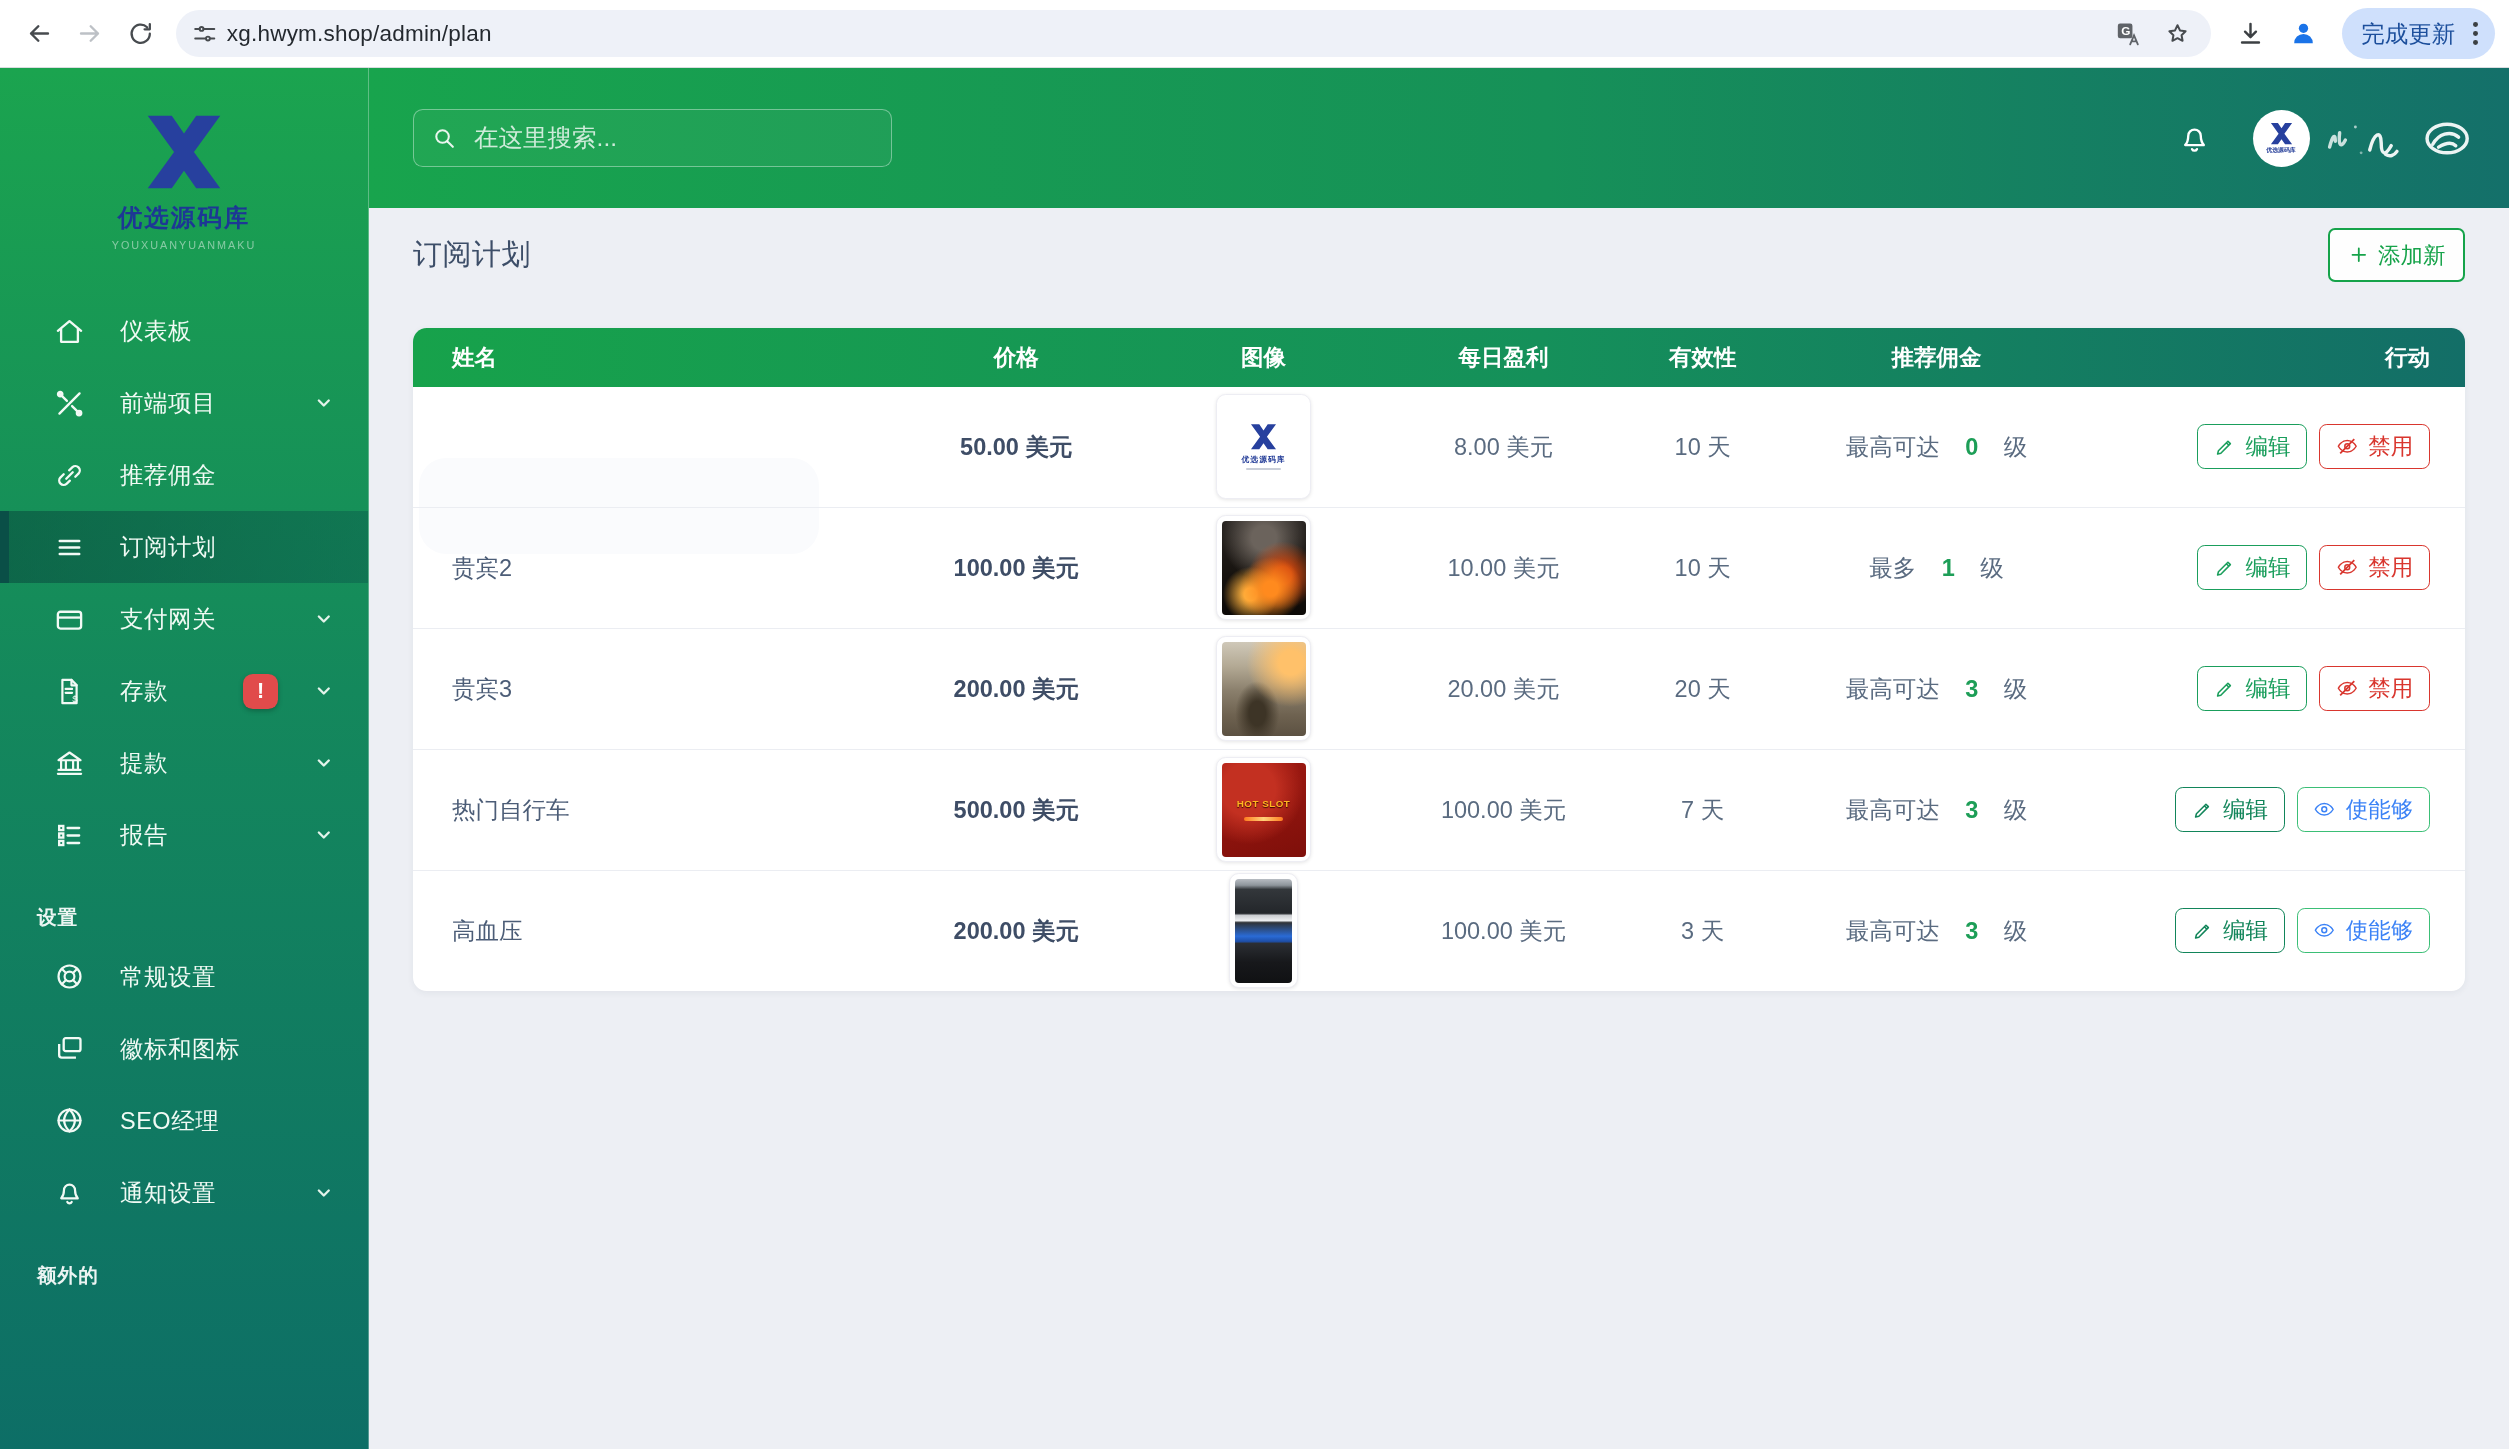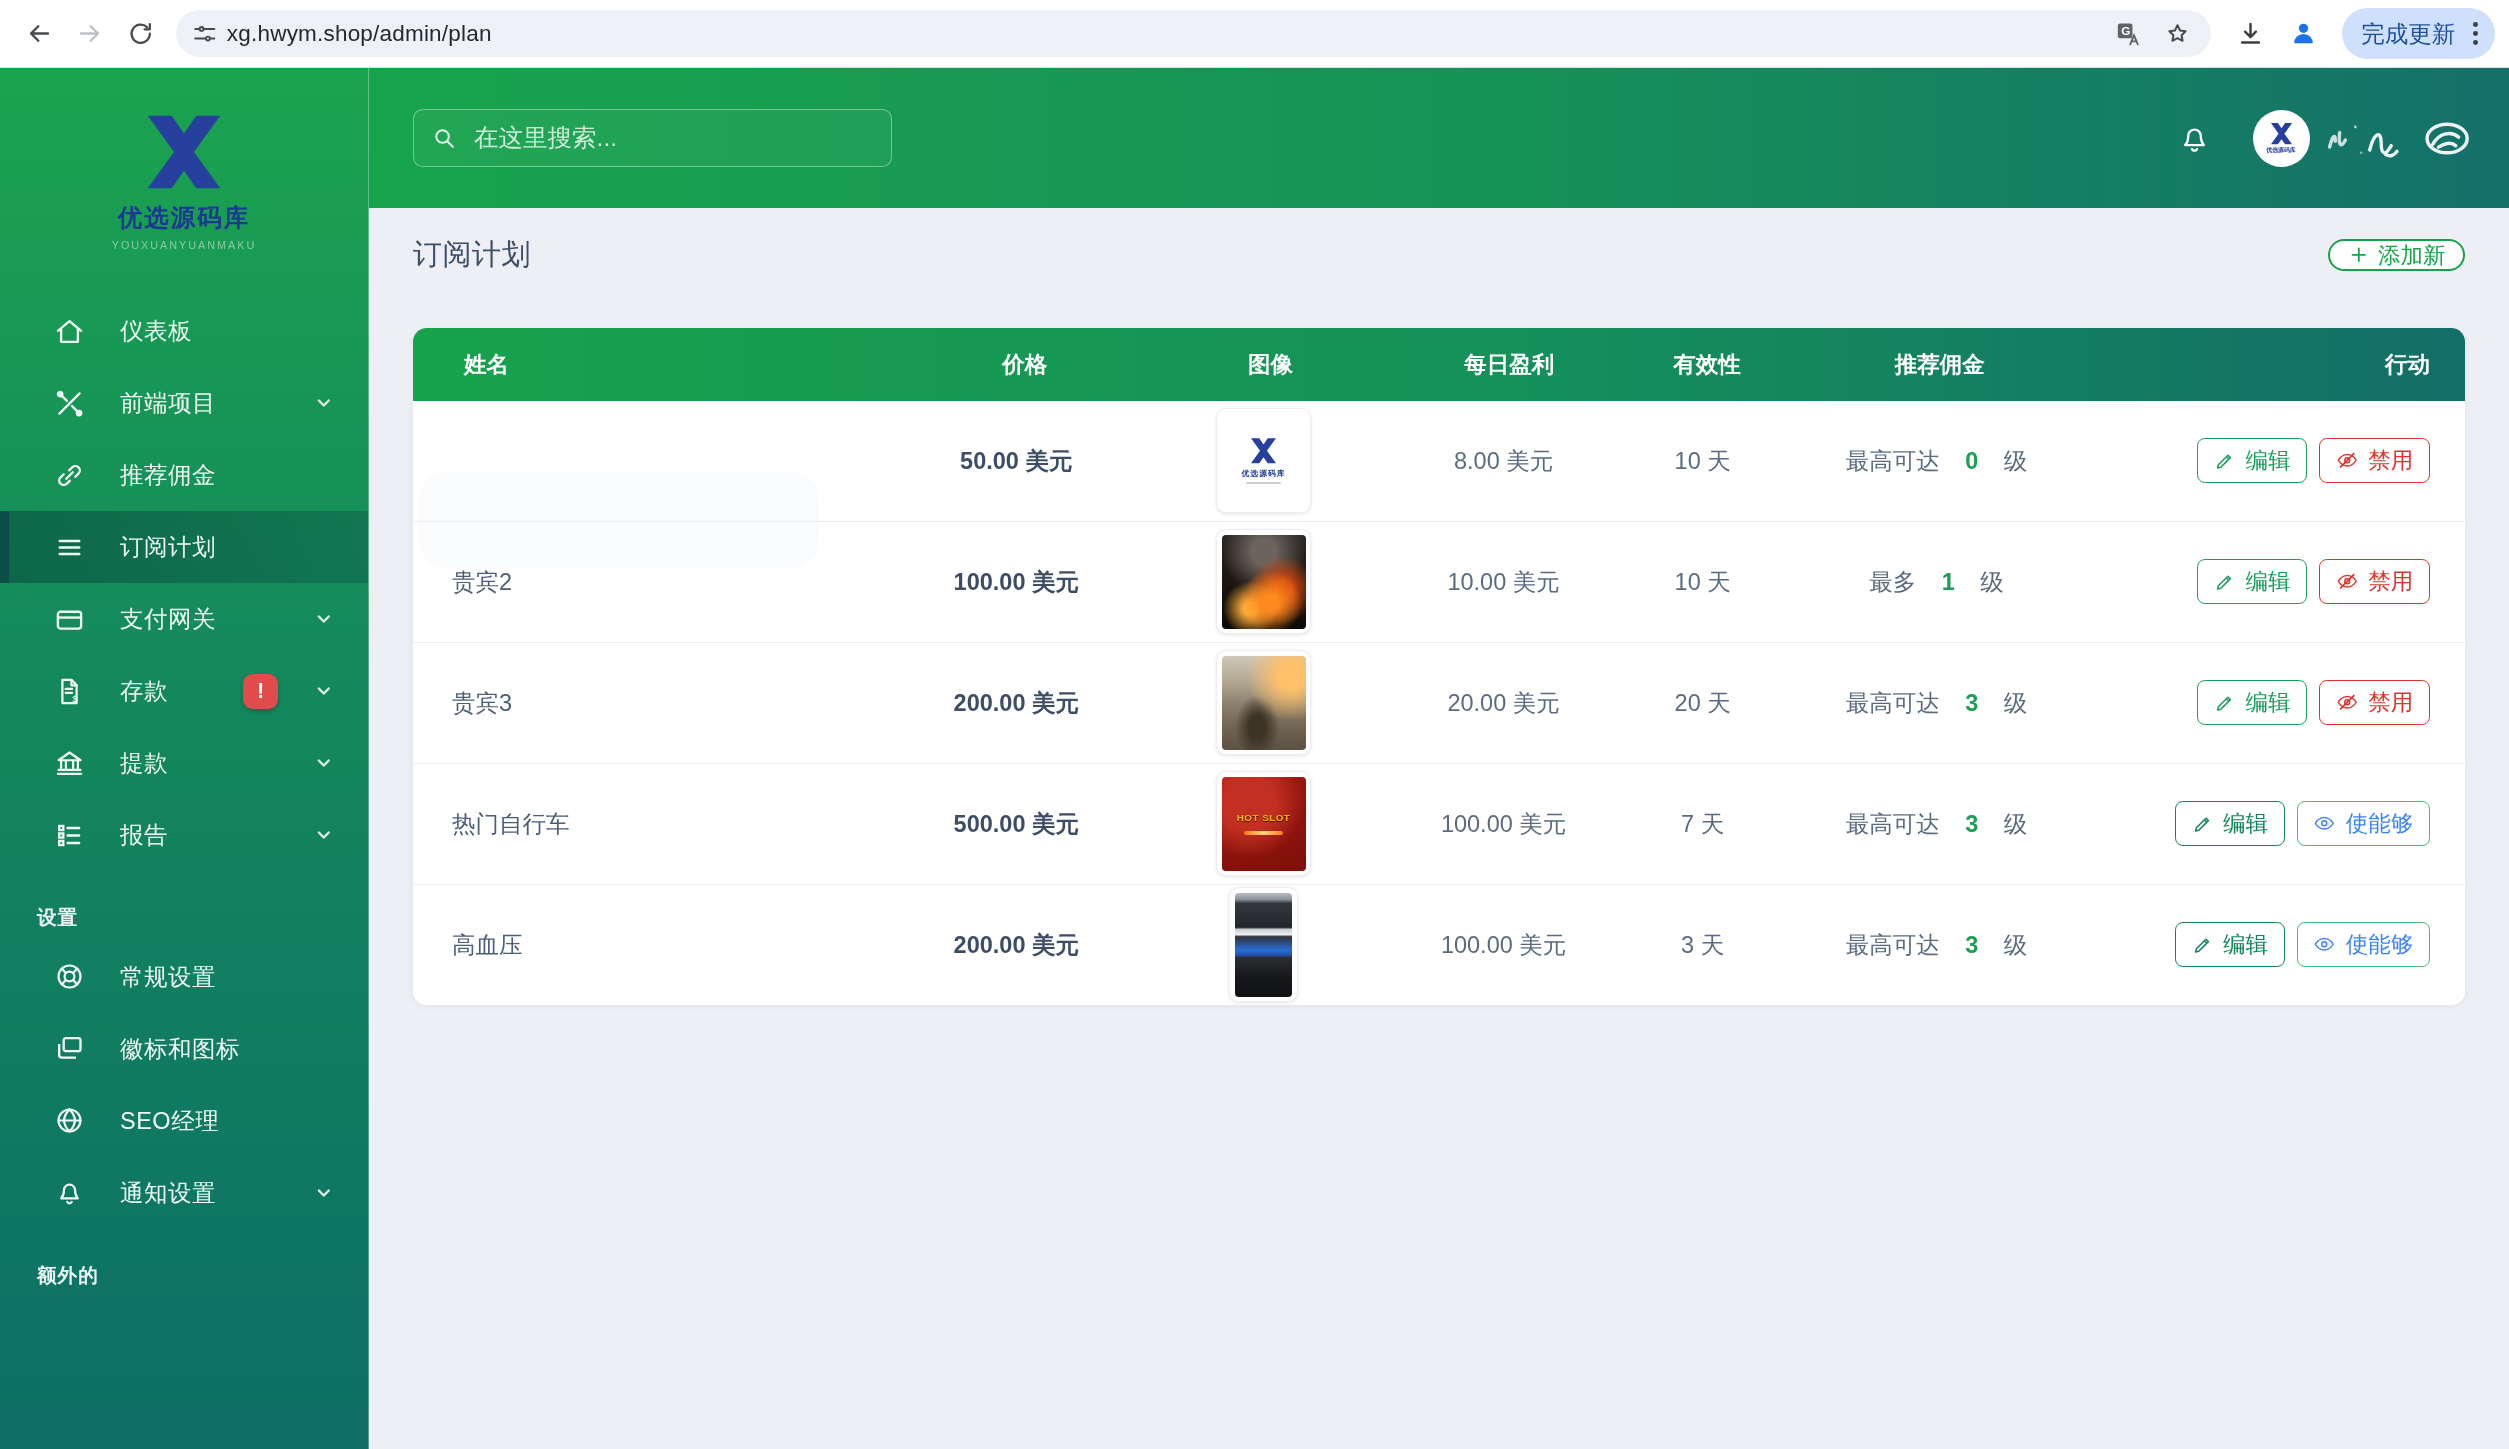--- a/index.html
+++ b/index.html
@@ -81,32 +81,32 @@
     width:57px;height:57px;border-radius:50%;background:#fff;display:flex;flex-direction:column;
     align-items:center;justify-content:center;cursor:pointer;border:none;flex:0 0 auto;
   }
   .avatar .mini-cap{font-size:5.9px;color:#1d3795;font-weight:700;line-height:5.9px;margin-top:1px}
   .scribbles{width:172px;height:59px;margin-left:11.8px;color:rgba(255,255,255,.92)}
   
   .content{padding:21.6px 44px 0 44px}
   .page-head{display:flex;align-items:center;justify-content:space-between;height:51px}
   .page-title{font-size:29px;font-weight:500;color:#3d4e68;letter-spacing:0.5px}
   .add-btn{
-    height:32px;padding:0 17.6px;border:2px solid #16a34a;border-radius:19px;background:#fefefe;
+    height:54px;padding:0 17.6px;border:2px solid #16a34a;border-radius:7px;background:#fefefe;
     color:#16a34a;font-size:22.5px;display:flex;align-items:center;gap:8.8px;cursor:pointer;
     font-family:inherit;
   }
   .card{
     margin-top:47px;background:#fff;border-radius:13.7px;overflow:hidden;
     box-shadow:0 2px 7.8px rgba(40,50,70,.06);
   }
   .grid{display:grid;grid-template-columns:22% 14.8% 9.3% 14.1% 5.3% 17.5% 17%;align-items:center}
   .thead{
-    height:73px;background:linear-gradient(90deg,#17a24b 0%,#15905a 55%,#136e67 100%);
-    color:#fff;font-size:22.5px;font-weight:700;padding-left:12px;
+    height:59px;background:linear-gradient(90deg,#17a24b 0%,#15905a 55%,#136e67 100%);
+    color:#fff;font-size:22.5px;font-weight:700;
   }
   .th{text-align:center}
   .th.first{text-align:left;padding-left:39px}
   .th.last{text-align:right;padding-right:35px}
   .trow{height:120px;position:relative}
   .trow + .trow{border-top:1px solid #ebedf2}
   .td{text-align:center;font-size:23.5px;color:#5a6b80}
   .td.name{text-align:left;padding-left:39px;color:#4c5d77;position:relative}
   .name-pill{position:absolute;left:5.9px;top:11.8px;width:400px;height:96px;background:#fafbfd;border-radius:27.4px}
   .name-text{position:relative}

